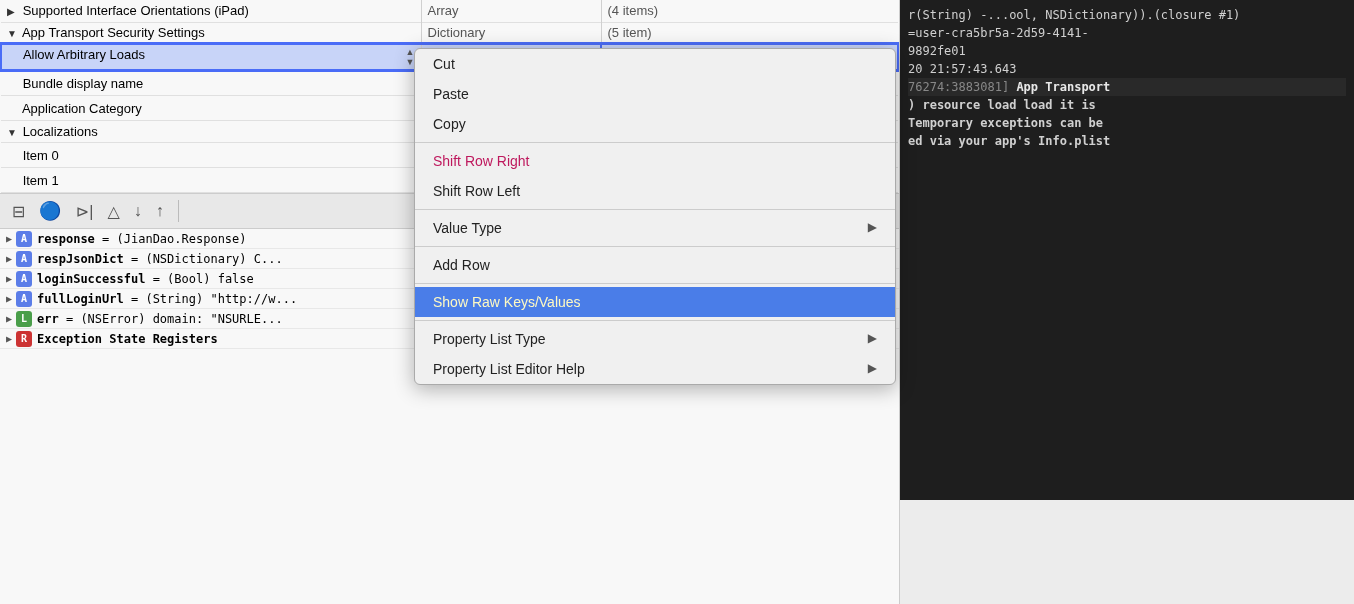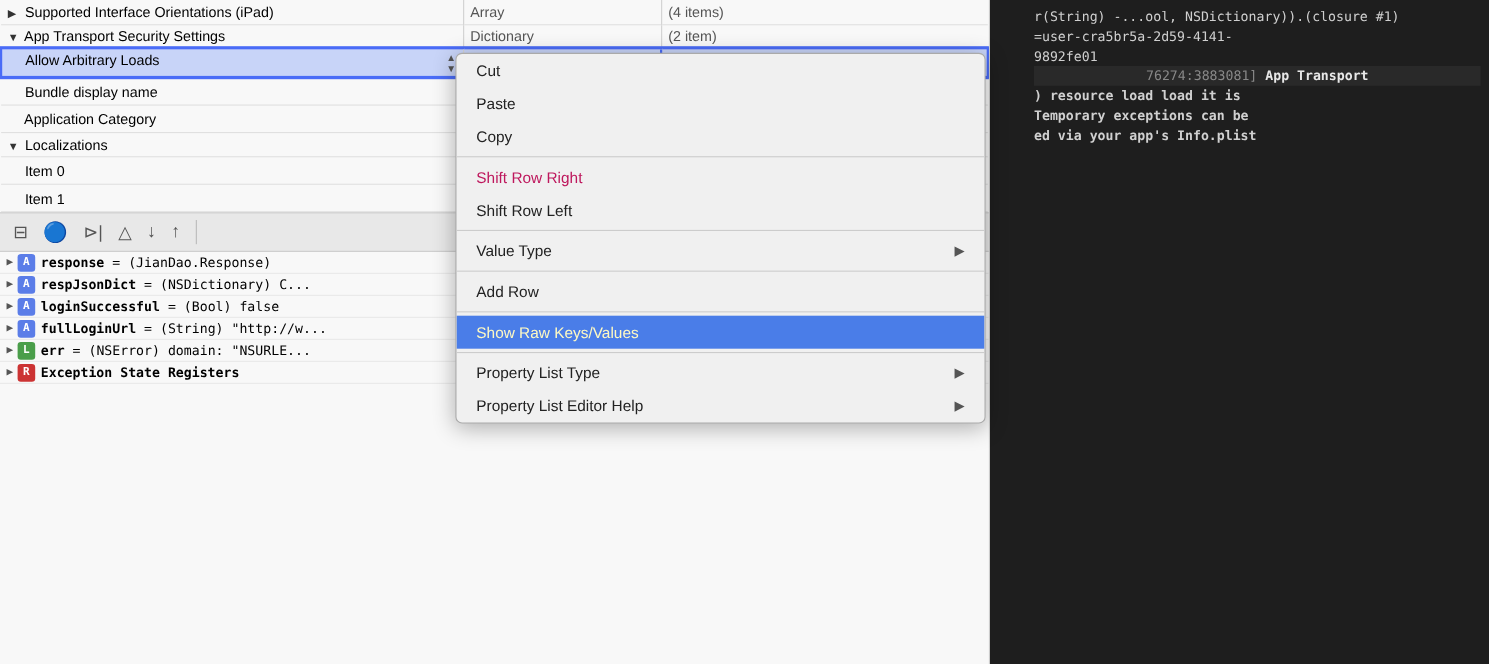--- a/index.html
+++ b/index.html
@@ -128,25 +128,24 @@
       flex-shrink: 0;
     }
 
     .var-icon.blue { background: #5b7de8; }
     .var-icon.green { background: #4a9e4a; }
     .var-icon.red { background: #cc3333; }
 
     
     .console-pane {
       flex: 1;
-      height: 604px;
+      height: 500px;
       background: #1e1e1e;
       overflow: hidden;
       position: relative;
-      padding-left: 32px;
     }
 
     .console-content {
       padding: 6px 8px;
       font-family: "SF Mono", "Menlo", monospace;
       font-size: 12px;
       color: #d0d0d0;
       line-height: 1.5;
     }
 
@@ -163,21 +162,20 @@
       z-index: 100;
       overflow: hidden;
     }
 
     .menu-item {
       padding: 7px 18px;
       font-size: 14px;
       color: #222;
       cursor: pointer;
       display: flex;
-      align-items: center;
       justify-content: space-between;
     }
 
     .menu-item.disabled {
       color: #be185d;
       cursor: default;
     }
 
     .menu-item.highlighted {
       background: #4a7de8;
@@ -216,21 +214,21 @@
         </td>
         <td class="type-col">Array</td>
         <td class="value-col">(4 items)</td>
       </tr>
       <tr>
         <td class="key-col indent-0">
           <span class="triangle">▼</span>
           <span>App Transport Security Settings</span>
         </td>
         <td class="type-col">Dictionary</td>
-        <td class="value-col">(2 item)</td>
+        <td class="value-col">(5 item)</td>
       </tr>
 
       <tr style="background:#c8d4f8; border: 2px solid #4a6cf7; outline: 2px solid #4a6cf7;">
         <td class="key-col indent-2" style="border: 2px solid #4a6cf7; border-right: 1px solid #d0d0d0;">
           <span class="triangle"></span>
           <span>Allow Arbitrary Loads</span>
           <span style="float:right; font-size:9px; color:#555; display:flex; flex-direction:column; line-height:10px;">▲<br>▼</span>
         </td>
         <td class="type-col" style="border-top: 2px solid #4a6cf7; border-bottom: 2px solid #4a6cf7;"></td>
         <td class="value-col" style="border: 2px solid #4a6cf7;"></td>
@@ -329,21 +327,22 @@
         <span><strong>Exception State Registers</strong></span>
       </div>
     </div>
   </div>
 
   <div class="console-pane">
     <div class="console-content">
       <div>r(String) -...ool, NSDictionary)).(closure #1)</div>
       <div>=user-cra5br5a-2d59-4141-</div>
       <div>9892fe01</div>
-      <div style="color:#888; background: rgba(255,255,255,0.05); text-align: center;">76274:3883081] <strong style="color:#e8e8e8;">App Transport</strong></div>
+      <div>20 21:57:43.643</div>
+      <div style="color:#888; background: rgba(255,255,255,0.05);">76274:3883081] <strong style="color:#e8e8e8;">App Transport</strong></div>
       <div><strong>) resource load load it is</strong></div>
       <div><strong>Temporary exceptions can be</strong></div>
       <div><strong>ed via your app's Info.plist</strong></div>
     </div>
   </div>
 
   <div class="context-menu">
     <div class="menu-item">
       <span>Cut</span>
     </div>

